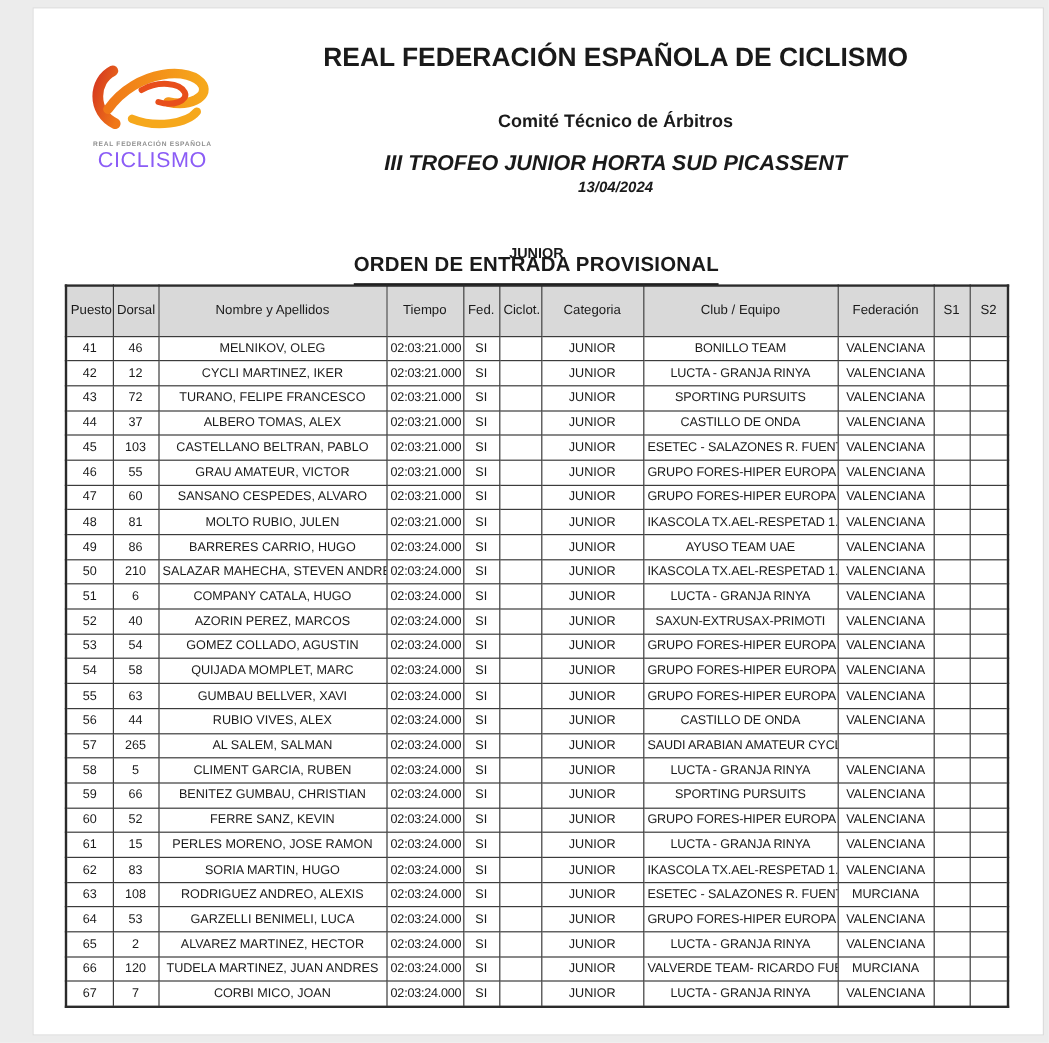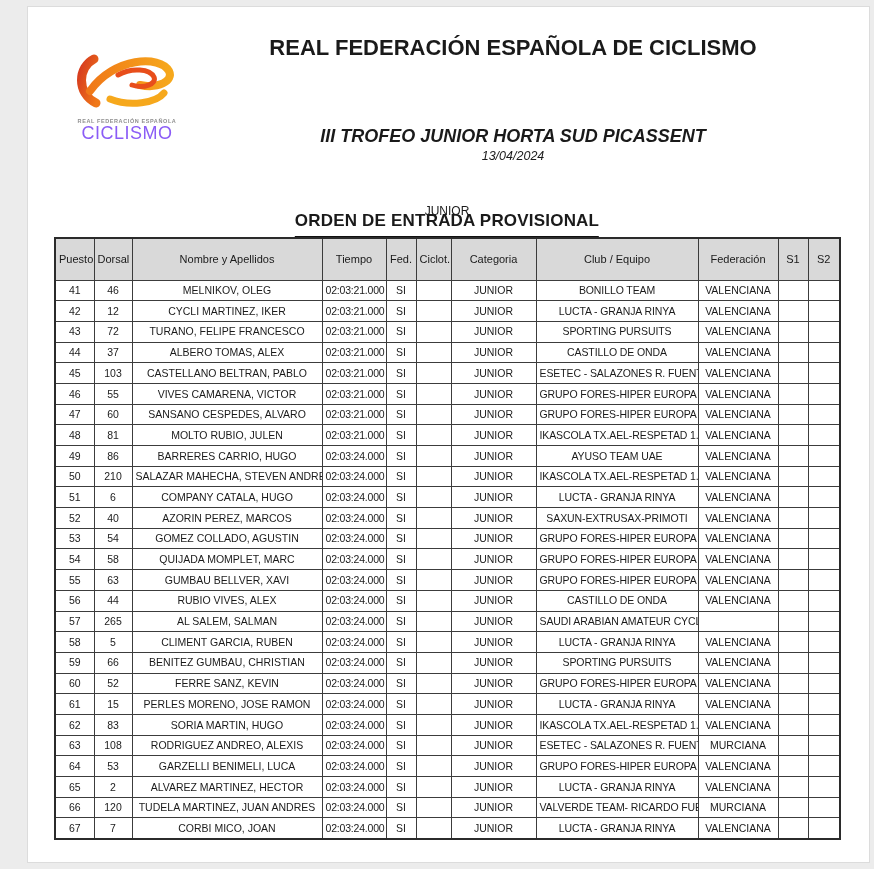--- a/index.html
+++ b/index.html
@@ -25,21 +25,21 @@
   .logo svg { display:block; margin:0 auto; }
   .logo-small {
     font-size:5.5px; letter-spacing:0.6px; color:#8f8f8f;
     font-weight:bold; white-space:nowrap; margin-top:1px;
   }
   .logo-brand {
     font-size:18px; font-weight:normal; letter-spacing:0.5px;
     color:#8b5cf6; line-height:1.05;
   }
   
-  .hline { position:absolute; white-space:nowrap; transform:translateX(-50%); }
+  .hline { position:absolute; white-space:nowrap; transform:translateX(-50%);font-weight:bold; }
   .t-main  { left:485px; top:28px;  font-size:22px; font-weight:bold; }
   .t-sub   { left:485px; top:86px;  font-size:15px; font-weight:bold; }
   .t-event { left:485px; top:119px; font-size:18px; font-weight:bold; font-style:italic; }
   .t-date  { left:485px; top:142px; font-size:12.5px; font-style:italic; }
   .t-doc   { left:419px; top:164px; font-size:17px; font-weight:bold;
              border-bottom:2px solid #111; padding-bottom:5px; letter-spacing:0.2px;margin-top:40px; }
   .t-cat   { left:419px; top:197px; font-size:12px; }
   
   table.results {
     position:absolute; left:26px; top:230px;
@@ -81,20 +81,21 @@
       <path d="M22,10 C6,18 4,44 24,54" fill="none" stroke="url(#g1)" stroke-width="9" stroke-linecap="round"></path>
       <path d="M18,42 C42,8 88,6 97,22 C102,32 86,40 68,36" fill="none" stroke="url(#g2)" stroke-width="8" stroke-linecap="round"></path>
       <path d="M38,50 C58,58 84,54 92,44" fill="none" stroke="#f6a81c" stroke-width="7" stroke-linecap="round"></path>
       <path d="M46,26 C60,18 78,20 82,28 C85,35 72,40 60,36" fill="none" stroke="#e84e1b" stroke-width="5" stroke-linecap="round"></path>
     </svg>
     <div class="logo-small">REAL FEDERACIÓN ESPAÑOLA</div>
     <div class="logo-brand">CICLISMO</div>
   </div>
 
   <div class="hline t-main">REAL FEDERACIÓN ESPAÑOLA DE CICLISMO</div>
+  <div class="hline t-sub">Comité Técnico de Árbitros</div>
   <div class="hline t-event">III TROFEO JUNIOR HORTA SUD PICASSENT</div>
   <div class="hline t-date">13/04/2024</div>
   <div class="hline t-doc">ORDEN DE ENTRADA PROVISIONAL</div>
   <div class="hline t-cat">JUNIOR</div>
 
   <table class="results">
     <colgroup>
       <col style="width:39px">
         <col style="width:38px">
         <col style="width:190px">
@@ -184,21 +185,21 @@
           <td class="col5"></td>
           <td class="col6">JUNIOR</td>
           <td class="col7">ESETEC - SALAZONES R. FUENTE</td>
           <td class="col8">VALENCIANA</td>
           <td class="col9"></td>
           <td class="col10"></td>
         </tr>
         <tr>
           <td class="col0">46</td>
           <td class="col1">55</td>
-          <td class="col2">VIVES CAMARENA, VICTOR</td>
+          <td class="col2">GRAU AMATEUR, VICTOR</td>
           <td class="col3">02:03:21.000</td>
           <td class="col4">SI</td>
           <td class="col5"></td>
           <td class="col6">JUNIOR</td>
           <td class="col7">GRUPO FORES-HIPER EUROPA</td>
           <td class="col8">VALENCIANA</td>
           <td class="col9"></td>
           <td class="col10"></td>
         </tr>
         <tr>

